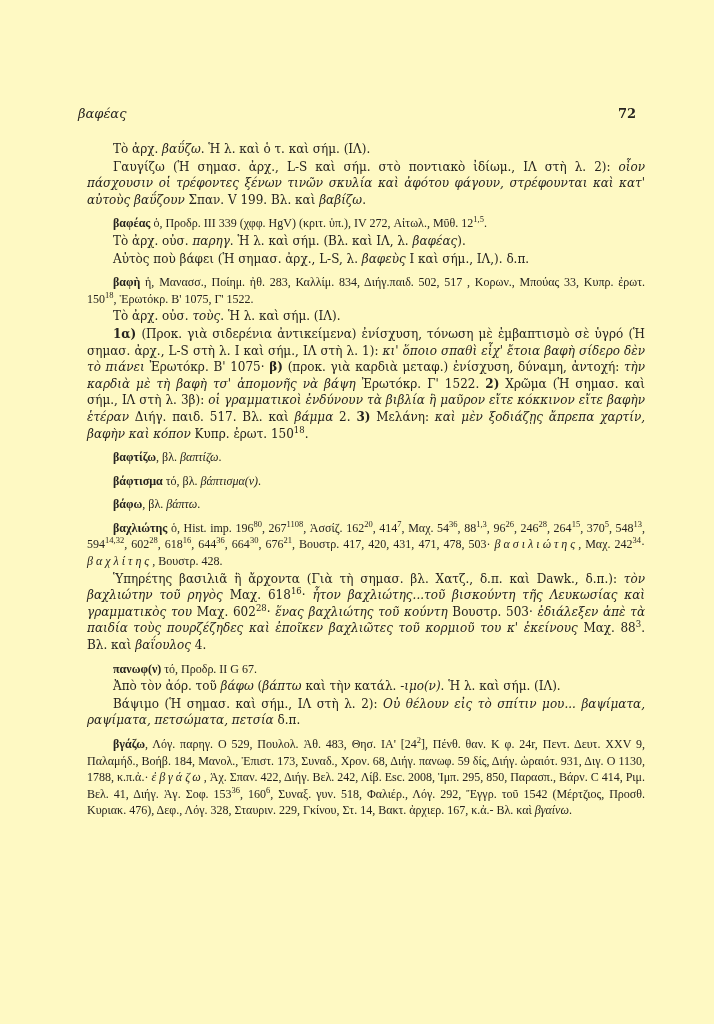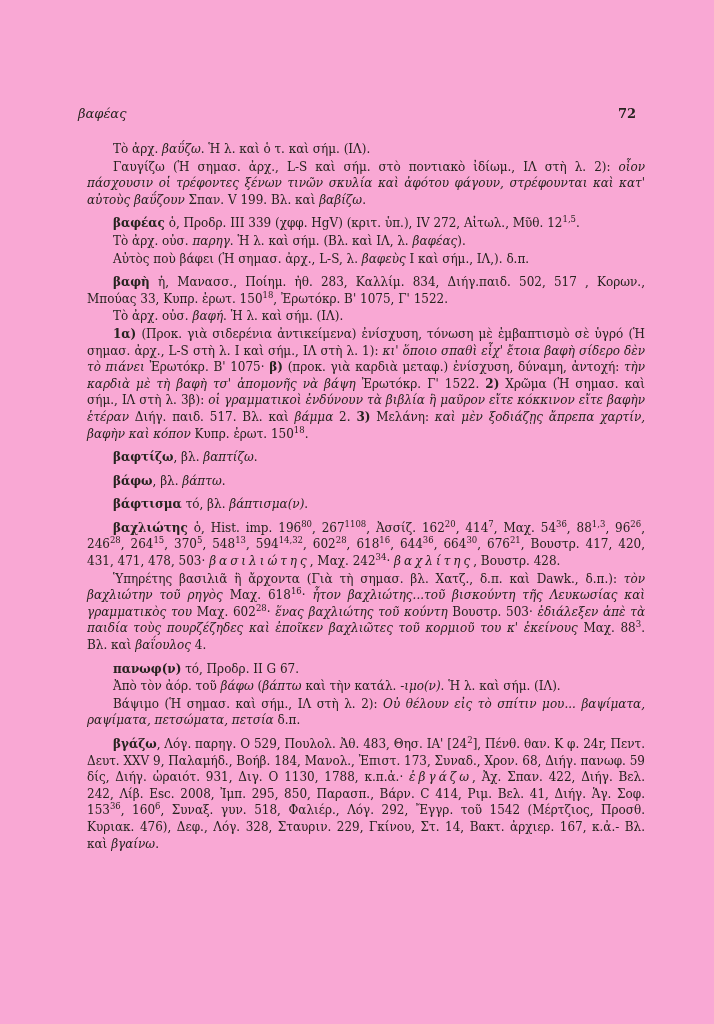--- a/index.html
+++ b/index.html
@@ -35,52 +35,52 @@
     width: 558px;
     font-size: 12px;
     line-height: 16.6px;
     text-align: justify;
     color: #26231f;
   }
   p.para {
     margin: 0;
     text-indent: 26px;
   }
-  p.k-entry { margin-top: 7px; }
+  p.k-entry { margin-top: 7px; font-family: Liberation Serif, serif; }
   p.k-cont  { margin-top: 1px; }
   .s-n { }
   .s-b { font-weight: bold; }
   .s-i { font-style: italic; }
   .s-sp { font-style: italic; letter-spacing: 3px; }
   sup.s-u {
     font-size: 8.5px;
     line-height: 0;
     vertical-align: super;
   }
 </style>
 </head>
 <body style="color: rgb(38, 35, 31);">
 
-<div class="sheet" style="background: #f9a8d4;">
+<div class="sheet" style="background: #fef9c3;">
   <div class="running-header">
     <span class="running-headword">βαφέας</span>
     <span class="pageno">72</span>
   </div>
   <div class="text-block">
       <p class="para k-cont"><span class="s-n">Τὸ ἀρχ. </span><span class="s-i">βαΰζω</span><span class="s-n">. Ἡ λ. καὶ ὁ τ. καὶ σήμ. (ΙΛ).</span></p>
       <p class="para k-cont"><span class="s-n">Γαυγίζω (Ἡ σημασ. ἀρχ., L-S καὶ σήμ. στὸ ποντιακὸ ἰδίωμ., ΙΛ στὴ λ. 2): </span><span class="s-i">οἷον πάσχουσιν οἱ τρέφοντες ξένων τινῶν σκυλία καὶ ἀφότου φάγουν, στρέφουνται καὶ κατ' αὐτοὺς βαΰζουν</span><span class="s-n"> Σπαν. V 199. Βλ. καὶ </span><span class="s-i">βαβίζω</span><span class="s-n">.</span></p>
       <p class="para k-entry"><span class="s-b">βαφέας</span><span class="s-n"> ὁ, Προδρ. III 339 (χφφ. HgV) (κριτ. ὑπ.), IV 272, Αἰτωλ., Μῦθ. 12</span><sup class="s-u">1,5</sup><span class="s-n">.</span></p>
       <p class="para k-cont"><span class="s-n">Τὸ ἀρχ. οὐσ. </span><span class="s-i">παρηγ</span><span class="s-n">. Ἡ λ. καὶ σήμ. (Βλ. καὶ ΙΛ, λ. </span><span class="s-i">βαφέας</span><span class="s-n">).</span></p>
       <p class="para k-cont"><span class="s-n">Αὐτὸς ποὺ βάφει (Ἡ σημασ. ἀρχ., L-S, λ. </span><span class="s-i">βαφεὺς</span><span class="s-n"> I καὶ σήμ., ΙΛ,). δ.π.</span></p>
       <p class="para k-entry"><span class="s-b">βαφὴ</span><span class="s-n"> ἡ, Μανασσ., Ποίημ. ἠθ. 283, Καλλίμ. 834, Διήγ.παιδ. 502, 517 , Κορων., Μπούας 33, Κυπρ. ἐρωτ. 150</span><sup class="s-u">18</sup><span class="s-n">, Ἐρωτόκρ. Β' 1075, Γ' 1522.</span></p>
-      <p class="para k-cont"><span class="s-n">Τὸ ἀρχ. οὐσ. </span><span class="s-i">βαφή</span><span class="s-n">. Ἡ λ. καὶ σήμ. (ΙΛ).</span></p>
+      <p class="para k-cont"><span class="s-n">Τὸ ἀρχ. οὐσ. </span><span class="s-i">τοὺς</span><span class="s-n">. Ἡ λ. καὶ σήμ. (ΙΛ).</span></p>
       <p class="para k-cont"><span class="s-b">1α)</span><span class="s-n"> (Προκ. γιὰ σιδερένια ἀντικείμενα) ἐνίσχυση, τόνωση μὲ ἐμβαπτισμὸ σὲ ὑγρό (Ἡ σημασ. ἀρχ., L-S στὴ λ. I καὶ σήμ., ΙΛ στὴ λ. 1): </span><span class="s-i">κι' ὅποιο σπαθὶ εἶχ' ἔτοια βαφὴ σίδερο δὲν τὸ πιάνει</span><span class="s-n"> Ἐρωτόκρ. Β' 1075· </span><span class="s-b">β)</span><span class="s-n"> (προκ. γιὰ καρδιὰ μεταφ.) ἐνίσχυση, δύναμη, ἀντοχή: </span><span class="s-i">τὴν καρδιὰ μὲ τὴ βαφὴ τσ' ἀπομονῆς νὰ βάψη</span><span class="s-n"> Ἐρωτόκρ. Γ' 1522. </span><span class="s-b">2)</span><span class="s-n"> Χρῶμα (Ἡ σημασ. καὶ σήμ., ΙΛ στὴ λ. 3β): </span><span class="s-i">οἱ γραμματικοὶ ἐνδύνουν τὰ βιβλία  ἢ μαῦρον εἴτε κόκκινον εἴτε βαφὴν ἑτέραν</span><span class="s-n"> Διήγ. παιδ. 517. Βλ. καὶ </span><span class="s-i">βάμμα</span><span class="s-n"> 2. </span><span class="s-b">3)</span><span class="s-n"> Μελάνη: </span><span class="s-i">καὶ μὲν ξοδιάζῃς ἄπρεπα χαρτίν, βαφὴν καὶ κόπον</span><span class="s-n"> Κυπρ. ἐρωτ. 150</span><sup class="s-u">18</sup><span class="s-n">.</span></p>
       <p class="para k-entry"><span class="s-b">βαφτίζω</span><span class="s-n">, βλ. </span><span class="s-i">βαπτίζω</span><span class="s-n">.</span></p>
+      <p class="para k-entry"><span class="s-b">βάφτισμα</span><span class="s-n"> τό, βλ. </span><span class="s-i">βάπτισμα(ν)</span><span class="s-n">.</span></p>
       <p class="para k-entry"><span class="s-b">βάφω</span><span class="s-n">, βλ. </span><span class="s-i">βάπτω</span><span class="s-n">.</span></p>
-      <p class="para k-entry"><span class="s-b">βάφτισμα</span><span class="s-n"> τό, βλ. </span><span class="s-i">βάπτισμα(ν)</span><span class="s-n">.</span></p>
       <p class="para k-entry"><span class="s-b">βαχλιώτης</span><span class="s-n"> ὁ, Hist. imp. 196</span><sup class="s-u">80</sup><span class="s-n">, 267</span><sup class="s-u">1108</sup><span class="s-n">, Ἀσσίζ. 162</span><sup class="s-u">20</sup><span class="s-n">, 414</span><sup class="s-u">7</sup><span class="s-n">, Μαχ. 54</span><sup class="s-u">36</sup><span class="s-n">, 88</span><sup class="s-u">1,3</sup><span class="s-n">, 96</span><sup class="s-u">26</sup><span class="s-n">, 246</span><sup class="s-u">28</sup><span class="s-n">, 264</span><sup class="s-u">15</sup><span class="s-n">, 370</span><sup class="s-u">5</sup><span class="s-n">, 548</span><sup class="s-u">13</sup><span class="s-n">, 594</span><sup class="s-u">14,32</sup><span class="s-n">, 602</span><sup class="s-u">28</sup><span class="s-n">, 618</span><sup class="s-u">16</sup><span class="s-n">, 644</span><sup class="s-u">36</sup><span class="s-n">, 664</span><sup class="s-u">30</sup><span class="s-n">, 676</span><sup class="s-u">21</sup><span class="s-n">, Βουστρ. 417, 420, 431, 471, 478, 503· </span><span class="s-sp">βασιλιώτης</span><span class="s-n">, Μαχ. 242</span><sup class="s-u">34</sup><span class="s-n">· </span><span class="s-sp">βαχλίτης</span><span class="s-n">, Βουστρ. 428.</span></p>
       <p class="para k-cont"><span class="s-n">Ὑπηρέτης βασιλιᾶ ἢ ἄρχοντα (Γιὰ τὴ σημασ. βλ. Χατζ., δ.π. καὶ Dawk., δ.π.): </span><span class="s-i">τὸν βαχλιώτην τοῦ ρηγὸς</span><span class="s-n"> Μαχ. 618</span><sup class="s-u">16</sup><span class="s-n">· </span><span class="s-i">ἦτον βαχλιώτης...τοῦ βισκούντη τῆς Λευκωσίας καὶ γραμματικὸς του</span><span class="s-n"> Μαχ. 602</span><sup class="s-u">28</sup><span class="s-n">· </span><span class="s-i">ἕνας βαχλιώτης τοῦ κούντη</span><span class="s-n"> Βουστρ. 503· </span><span class="s-i">ἐδιάλεξεν ἀπὲ τὰ παιδία τοὺς πουρζέζηδες καὶ ἐποῖκεν βαχλιῶτες τοῦ κορμιοῦ του κ' ἐκείνους</span><span class="s-n"> Μαχ. 88</span><sup class="s-u">3</sup><span class="s-n">. Βλ. καὶ </span><span class="s-i">βαΐουλος</span><span class="s-n"> 4.</span></p>
       <p class="para k-entry"><span class="s-b">πανωφ(ν)</span><span class="s-n"> τό, Προδρ. II G 67.</span></p>
       <p class="para k-cont"><span class="s-n">Ἀπὸ τὸν ἀόρ. τοῦ </span><span class="s-i">βάφω</span><span class="s-n"> (</span><span class="s-i">βάπτω</span><span class="s-n"> καὶ τὴν κατάλ. </span><span class="s-i">-ιμο(ν)</span><span class="s-n">. Ἡ λ. καὶ σήμ. (ΙΛ).</span></p>
       <p class="para k-cont"><span class="s-n">Βάψιμο (Ἡ σημασ. καὶ σήμ., ΙΛ στὴ λ. 2): </span><span class="s-i">Οὐ θέλουν εἰς τὸ σπίτιν μου... βαψίματα, ραψίματα, πετσώματα, πετσία</span><span class="s-n"> δ.π.</span></p>
       <p class="para k-entry"><span class="s-b">βγάζω</span><span class="s-n">, Λόγ. παρηγ. Ο 529, Πουλολ. Ἀθ. 483, Θησ. ΙΑ' [24</span><sup class="s-u">2</sup><span class="s-n">], Πένθ. θαν. Κ φ. 24r, Πεντ. Δευτ. XXV 9, Παλαμήδ., Βοήβ. 184, Μανολ., Ἐπιστ. 173, Συναδ., Χρον. 68, Διήγ. πανωφ. 59 δίς, Διήγ. ὡραιότ. 931, Διγ. Ο 1130, 1788, κ.π.ἀ.· </span><span class="s-sp">ἐβγάζω</span><span class="s-n">, Ἀχ. Σπαν. 422, Διήγ. Βελ. 242, Λίβ. Esc. 2008, Ἰμπ. 295, 850, Παρασπ., Βάρν. C 414, Ριμ. Βελ. 41, Διήγ. Ἁγ. Σοφ. 153</span><sup class="s-u">36</sup><span class="s-n">, 160</span><sup class="s-u">6</sup><span class="s-n">, Συναξ. γυν. 518, Φαλιέρ., Λόγ. 292, Ἔγγρ. τοῦ 1542 (Μέρτζιος, Προσθ. Κυριακ. 476), Δεφ., Λόγ. 328, Σταυριν. 229, Γκίνου, Στ. 14, Βακτ. ἀρχιερ. 167, κ.ἀ.- Βλ. καὶ </span><span class="s-i">βγαίνω</span><span class="s-n">.</span></p>
     </div>
 </div>
 
 </body></html>

